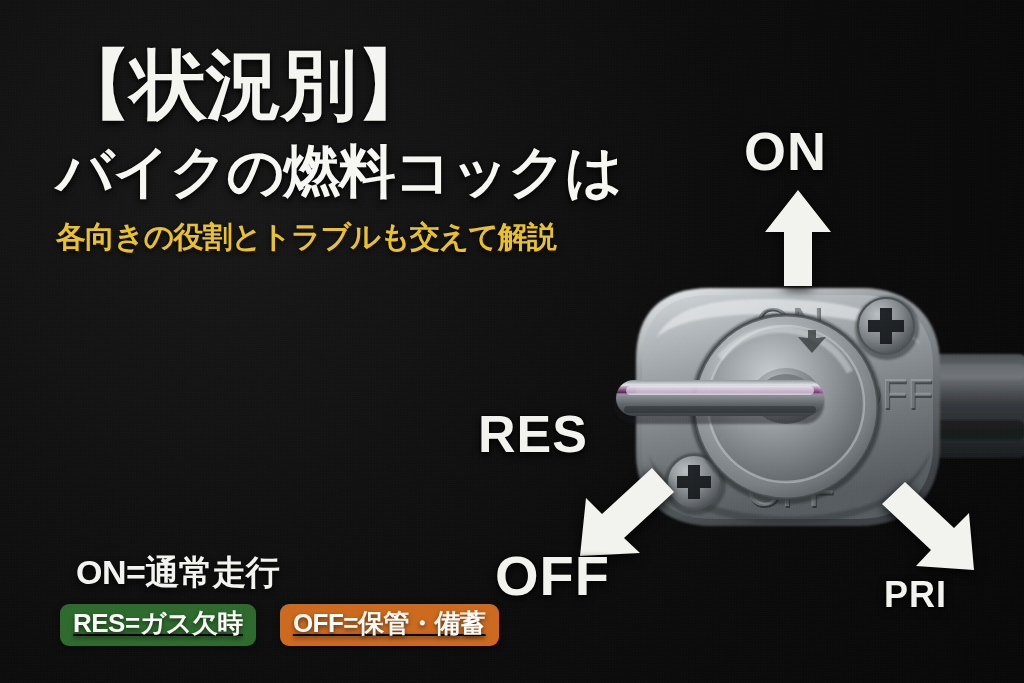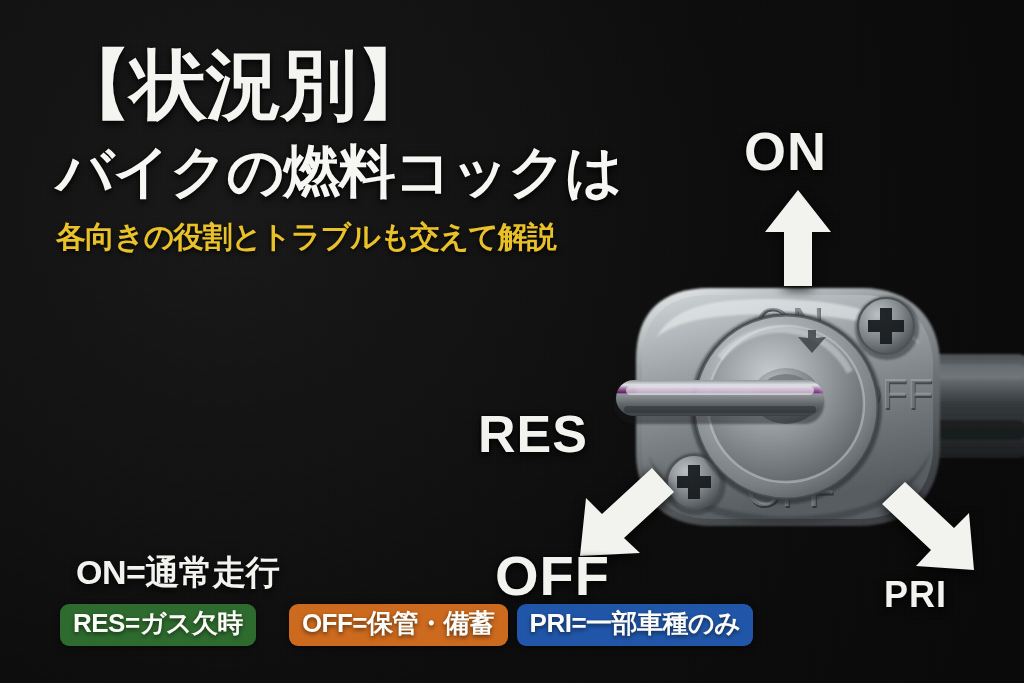--- a/index.html
+++ b/index.html
@@ -111,22 +111,22 @@
     text-shadow: 0 3px 7px rgba(0,0,0,.95);
     z-index: 40;
     white-space: nowrap;
     margin-left: 16px;
   }
   #badge-row {
     position: absolute;
     left: 60px;
     top: 604px;
     display: flex;
-    gap: 9px;
     z-index: 40;
+    text-decoration: underline;
   }
   .badge {
     display: inline-block;
     padding: 5px 13px 7px 13px;
     border-radius: 9px;
     font-size: 26px;
     font-weight: 900;
     color: #fbfbf8;
     letter-spacing: -.5px;
     white-space: nowrap;
@@ -311,17 +311,16 @@
       <path d="M 92 88 L 34 84 L 49 68 L 0 22 L 23 0 L 72 46 L 87 31 Z" fill="#f2f2ee"></path>
     </svg>
   </div>
   <div class="callout" id="callout-pri">PRI</div>
 
   <div id="legend-primary">ON=通常走行</div>
 
   <div id="badge-row">
     <span class="badge" style="background: rgb(45, 106, 45);">RES=ガス欠時</span>
     <span class="badge" style="background: rgb(204, 105, 29); margin-left: 24px;">OFF=保管・備蓄</span>
-    <span class="badge" style="background: rgb(31, 85, 168);">PRI=一部車種のみ</span>
   </div>
 
   <div id="noise"></div>
 </div>
 
 </body></html>

